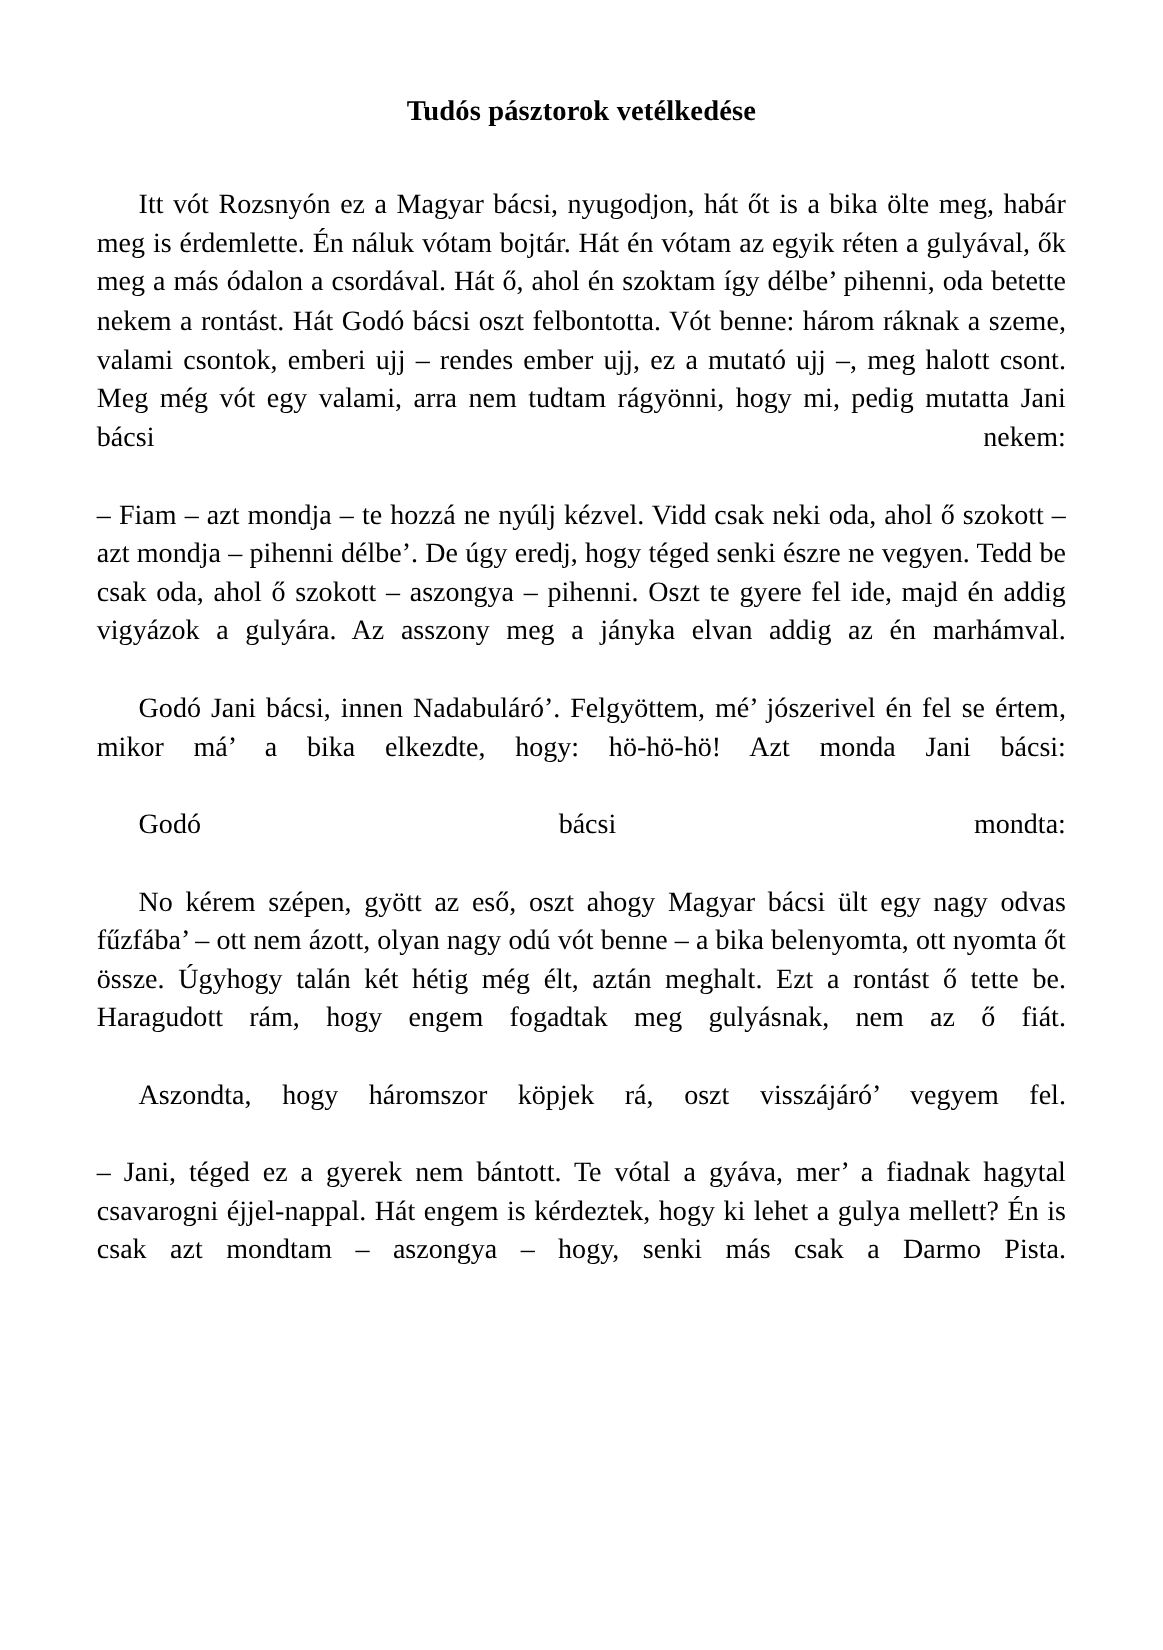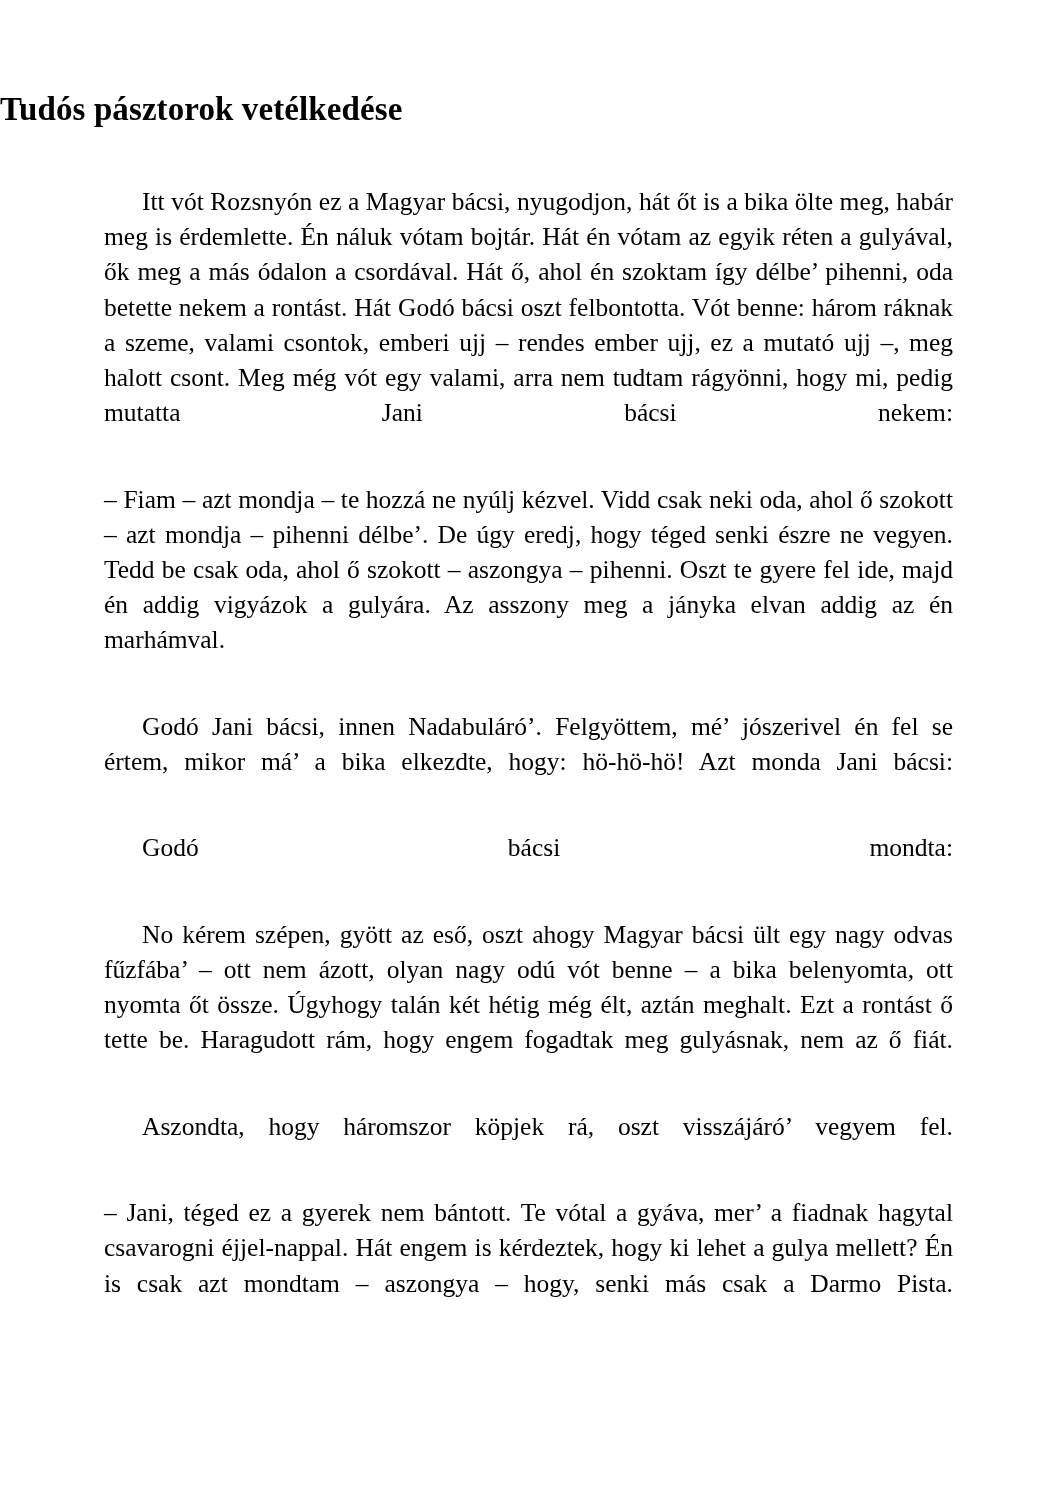--- a/index.html
+++ b/index.html
@@ -19,37 +19,38 @@
     width: 1057px;
     height: 1500px;
     background: #ffffff;
     box-sizing: border-box;
   }
   .doc-title {
     position: absolute;
     top: 68px;
     left: 0;
     width: 1057px;
-    font-size: 33px;
+    text-align: center;
+    font-size: 26px;
     font-weight: bold;
     letter-spacing: 0.1px;
     line-height: 1.2;
   }
   .body-text {
     position: absolute;
     top: 168px;
     left: 88px;
     width: 881px;
     font-size: 25.5px;
     line-height: 35.2px;
     text-align: justify;
     text-justify: inter-word;
   }
   .body-text p {
-    margin: 16px;
+    margin: 0;
     padding: 0;
     text-align: justify;
     text-justify: inter-word;
   }
   .body-text p.indent {
     text-indent: 38px;
   }
   .body-text p.flush {
     text-indent: 0;
   }

